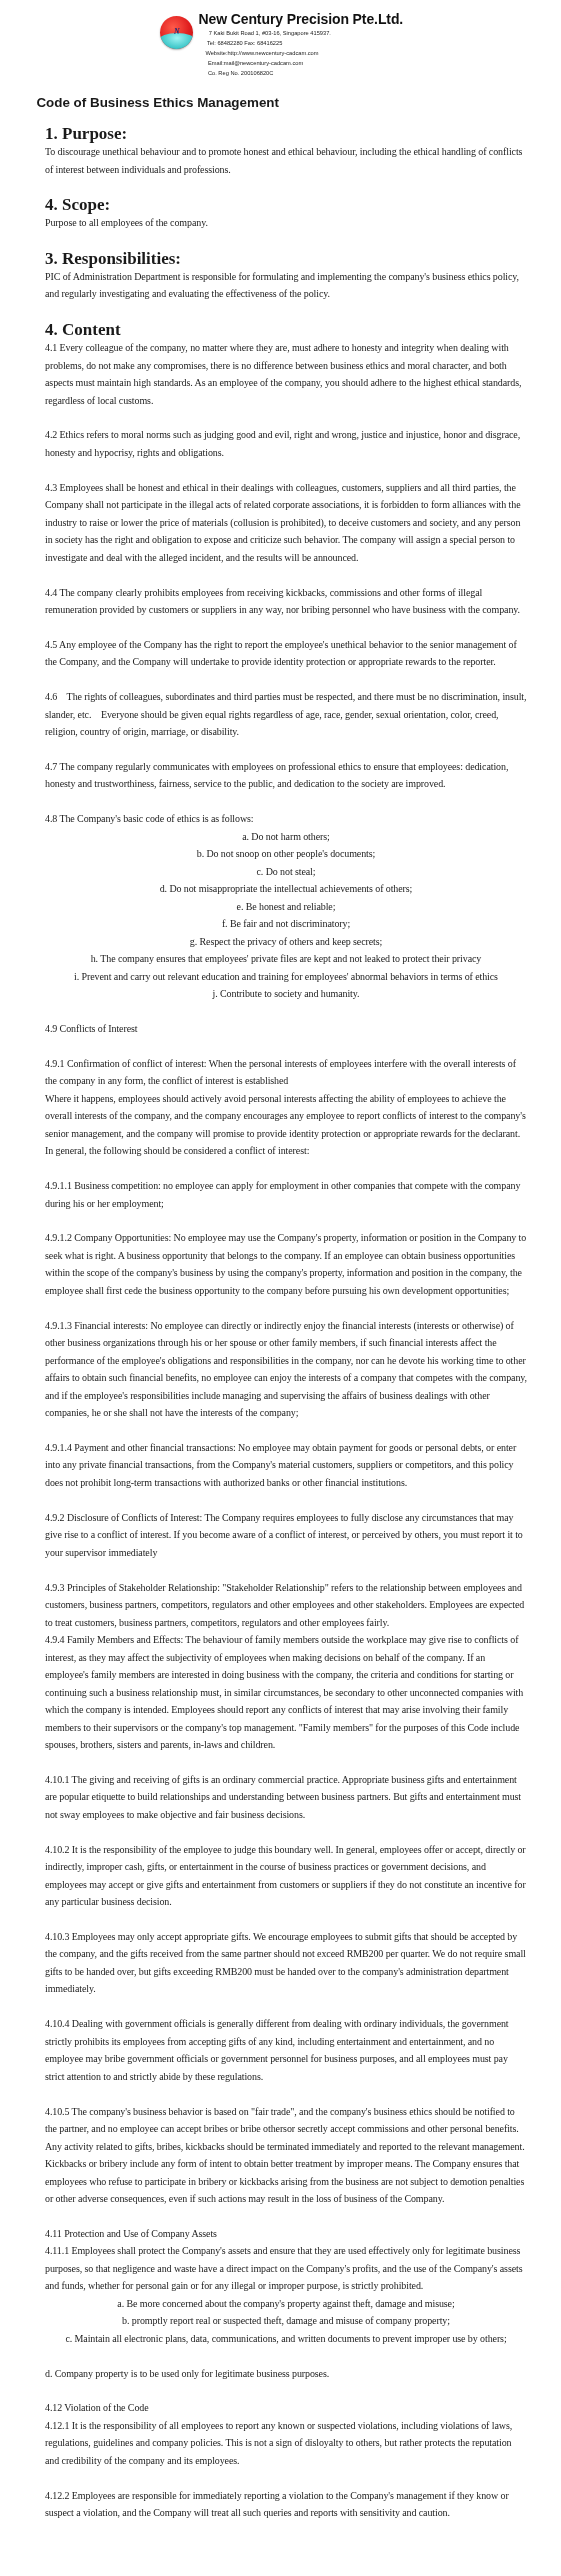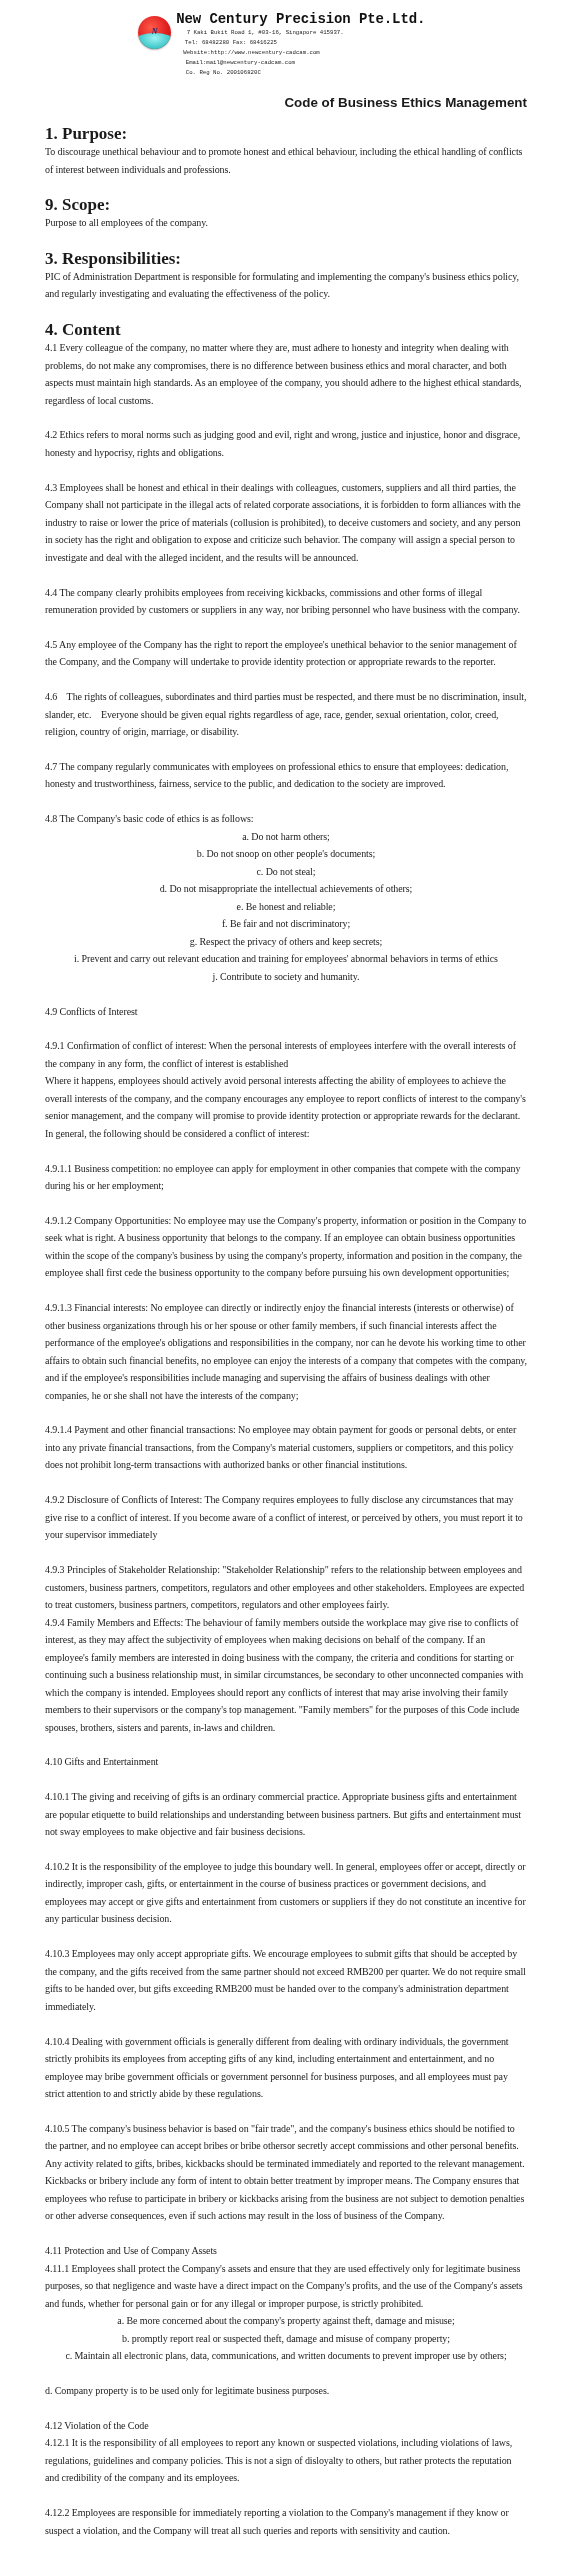--- a/index.html
+++ b/index.html
@@ -5,30 +5,30 @@
   html, body { margin: 0; padding: 0; background: #ffffff; }
   body { width: 562px; min-height: 2576px; position: relative; color: #1a1a1a; }
   .page { padding: 12px 35px 26px 45px; box-sizing: border-box; width: 562px; }
 
   .letterhead { display: flex; justify-content: center; align-items: flex-start; margin-left: -8.6px; }
   .logo { width: 33px; height: 33px; border-radius: 50%; position: relative; overflow: hidden; margin-top: 3.5px; margin-right: 5.2px;
           background: radial-gradient(circle at 40% 35%, #ff5a4a 0%, #e01e1e 55%, #b31010 100%); box-shadow: 0 0.9px 1.7px rgba(0,0,0,.3); }
   .logo .lower { position: absolute; left: -1.7px; right: -1.7px; bottom: -1.7px; height: 52%;
           background: radial-gradient(ellipse at 50% 30%, #9ef3f3 0%, #3cc6c8 60%, #1f9ea3 100%); border-radius: 50% 50% 0 0 / 40% 40% 0 0; }
   .logo .n { position: absolute; left: 0; right: 0; top: 11.2px; text-align: center; font: italic bold 7.8px "Liberation Serif", serif; color: #1a2c7a; }
-  .company { font-family: Liberation Mono, monospace; }
+  .company { font-family: Liberation Sans, sans-serif; }
   .company .name { font-size: 14px; font-weight: bold; line-height: 15.5px; color: #111; letter-spacing: -0.1px; }
   .company .line { font-size: 5.7px; line-height: 10px; color: #222; }
   .company .l1 { padding-left: 10.4px; }
   .company .l2 { padding-left: 8.6px; }
   .company .l3 { padding-left: 7px; }
   .company .l4 { padding-left: 9.5px; }
   .company .l5 { padding-left: 9.5px; }
 
-  .doc-title { font-family: "Liberation Sans", sans-serif; font-weight: bold; font-size: 13.4px; text-align: right; margin: 16.4px 0 0 -8.6px; line-height: 17.3px; }
+  .doc-title { font-family: "Liberation Sans", sans-serif; font-weight: bold; font-size: 13.4px; text-align: left; margin: 16.4px 0 0 -8.6px; line-height: 17.3px; }
 
   .sec-h { font-family: "Liberation Serif", serif; font-weight: bold; font-size: 17px; line-height: 15.5px; margin: 19px 0 1.7px 0; }
   .sec-h.first { margin-top: 14.7px; }
   p, .li { font-family: "Liberation Serif", serif; font-size: 10px; line-height: 17.5px; margin: 0; color: #1c1c1c; letter-spacing: -0.1px; }
   .para { margin-top: 17.3px; }
   .after-h { margin-top: 0; }
   .list { margin: 0; padding: 0; text-align: center; }
 </style>
 </head>
 <body>
@@ -51,21 +51,21 @@
   </header>
 
   <h1 class="doc-title">Code of Business Ethics Management</h1>
 
   <section>
     <h2 class="sec-h first">1. Purpose:</h2>
     <p>To discourage unethical behaviour and to promote honest and ethical behaviour, including the ethical handling of conflicts of interest between individuals and professions.</p>
   </section>
 
   <section>
-    <h2 class="sec-h">9. Scope:</h2>
+    <h2 class="sec-h">4. Scope:</h2>
     <p>Purpose to all employees of the company.</p>
   </section>
 
   <section>
     <h2 class="sec-h">3. Responsibilities:</h2>
     <p>PIC of Administration Department is responsible for formulating and implementing the company's business ethics policy, and regularly investigating and evaluating the effectiveness of the policy.</p>
   </section>
 
   <section>
     <h2 class="sec-h">4. Content</h2>
@@ -79,36 +79,36 @@
 
     <p class="para">4.8 The Company's basic code of ethics is as follows:</p>
     <div class="list">
       <div class="li">a. Do not harm others;</div>
       <div class="li">b. Do not snoop on other people's documents;</div>
       <div class="li">c. Do not steal;</div>
       <div class="li">d. Do not misappropriate the intellectual achievements of others;</div>
       <div class="li">e. Be honest and reliable;</div>
       <div class="li">f. Be fair and not discriminatory;</div>
       <div class="li">g. Respect the privacy of others and keep secrets;</div>
+      <div class="li">h. The company ensures that employees' private files are kept and not leaked to protect their privacy</div>
       <div class="li">i. Prevent and carry out relevant education and training for employees' abnormal behaviors in terms of ethics</div>
       <div class="li">j. Contribute to society and humanity.</div>
     </div>
 
     <p class="para">4.9 Conflicts of Interest</p>
     <p class="para">4.9.1 Confirmation of conflict of interest: When the personal interests of employees interfere with the overall interests of the company in any form, the conflict of interest is established</p>
     <p class="tight">Where it happens, employees should actively avoid personal interests affecting the ability of employees to achieve the overall interests of the company, and the company encourages any employee to report conflicts of interest to the company's senior management, and the company will promise to provide identity protection or appropriate rewards for the declarant. In general, the following should be considered a conflict of interest:</p>
     <p class="para">4.9.1.1 Business competition: no employee can apply for employment in other companies that compete with the company during his or her employment;</p>
     <p class="para">4.9.1.2 Company Opportunities: No employee may use the Company's property, information or position in the Company to seek what is right. A business opportunity that belongs to the company. If an employee can obtain business opportunities within the scope of the company's business by using the company's property, information and position in the company, the employee shall first cede the business opportunity to the company before pursuing his own development opportunities;</p>
     <p class="para">4.9.1.3 Financial interests: No employee can directly or indirectly enjoy the financial interests (interests or otherwise) of other business organizations through his or her spouse or other family members, if such financial interests affect the performance of the employee's obligations and responsibilities in the company, nor can he devote his working time to other affairs to obtain such financial benefits, no employee can enjoy the interests of a company that competes with the company, and if the employee's responsibilities include managing and supervising the affairs of business dealings with other companies, he or she shall not have the interests of the company;</p>
     <p class="para">4.9.1.4 Payment and other financial transactions: No employee may obtain payment for goods or personal debts, or enter into any private financial transactions, from the Company's material customers, suppliers or competitors, and this policy does not prohibit long-term transactions with authorized banks or other financial institutions.</p>
     <p class="para">4.9.2 Disclosure of Conflicts of Interest: The Company requires employees to fully disclose any circumstances that may give rise to a conflict of interest. If you become aware of a conflict of interest, or perceived by others, you must report it to your supervisor immediately</p>
     <p class="para">4.9.3 Principles of Stakeholder Relationship: "Stakeholder Relationship" refers to the relationship between employees and customers, business partners, competitors, regulators and other employees and other stakeholders. Employees are expected to treat customers, business partners, competitors, regulators and other employees fairly.</p>
     <p class="tight">4.9.4 Family Members and Effects: The behaviour of family members outside the workplace may give rise to conflicts of interest, as they may affect the subjectivity of employees when making decisions on behalf of the company. If an employee's family members are interested in doing business with the company, the criteria and conditions for starting or continuing such a business relationship must, in similar circumstances, be secondary to other unconnected companies with which the company is intended. Employees should report any conflicts of interest that may arise involving their family members to their supervisors or the company's top management. "Family members" for the purposes of this Code include spouses, brothers, sisters and parents, in-laws and children.</p>
 
-    <p class="para">4.10 Gifts and Entertainment</p>
     <p class="para">4.10.1 The giving and receiving of gifts is an ordinary commercial practice. Appropriate business gifts and entertainment are popular etiquette to build relationships and understanding between business partners. But gifts and entertainment must not sway employees to make objective and fair business decisions.</p>
     <p class="para">4.10.2 It is the responsibility of the employee to judge this boundary well. In general, employees offer or accept, directly or indirectly, improper cash, gifts, or entertainment in the course of business practices or government decisions, and employees may accept or give gifts and entertainment from customers or suppliers if they do not constitute an incentive for any particular business decision.</p>
     <p class="para">4.10.3 Employees may only accept appropriate gifts. We encourage employees to submit gifts that should be accepted by the company, and the gifts received from the same partner should not exceed RMB200 per quarter. We do not require small gifts to be handed over, but gifts exceeding RMB200 must be handed over to the company's administration department immediately.</p>
     <p class="para">4.10.4 Dealing with government officials is generally different from dealing with ordinary individuals, the government strictly prohibits its employees from accepting gifts of any kind, including entertainment and entertainment, and no employee may bribe government officials or government personnel for business purposes, and all employees must pay strict attention to and strictly abide by these regulations.</p>
     <p class="para">4.10.5 The company's business behavior is based on "fair trade", and the company's business ethics should be notified to the partner, and no employee can accept bribes or bribe othersor secretly accept commissions and other personal benefits. Any activity related to gifts, bribes, kickbacks should be terminated immediately and reported to the relevant management. Kickbacks or bribery include any form of intent to obtain better treatment by improper means. The Company ensures that employees who refuse to participate in bribery or kickbacks arising from the business are not subject to demotion penalties or other adverse consequences, even if such actions may result in the loss of business of the Company.</p>
 
     <p class="para">4.11 Protection and Use of Company Assets</p>
     <p class="tight">4.11.1 Employees shall protect the Company's assets and ensure that they are used effectively only for legitimate business purposes, so that negligence and waste have a direct impact on the Company's profits, and the use of the Company's assets and funds, whether for personal gain or for any illegal or improper purpose, is strictly prohibited.</p>
     <div class="list">
       <div class="li">a. Be more concerned about the company's property against theft, damage and misuse;</div>

